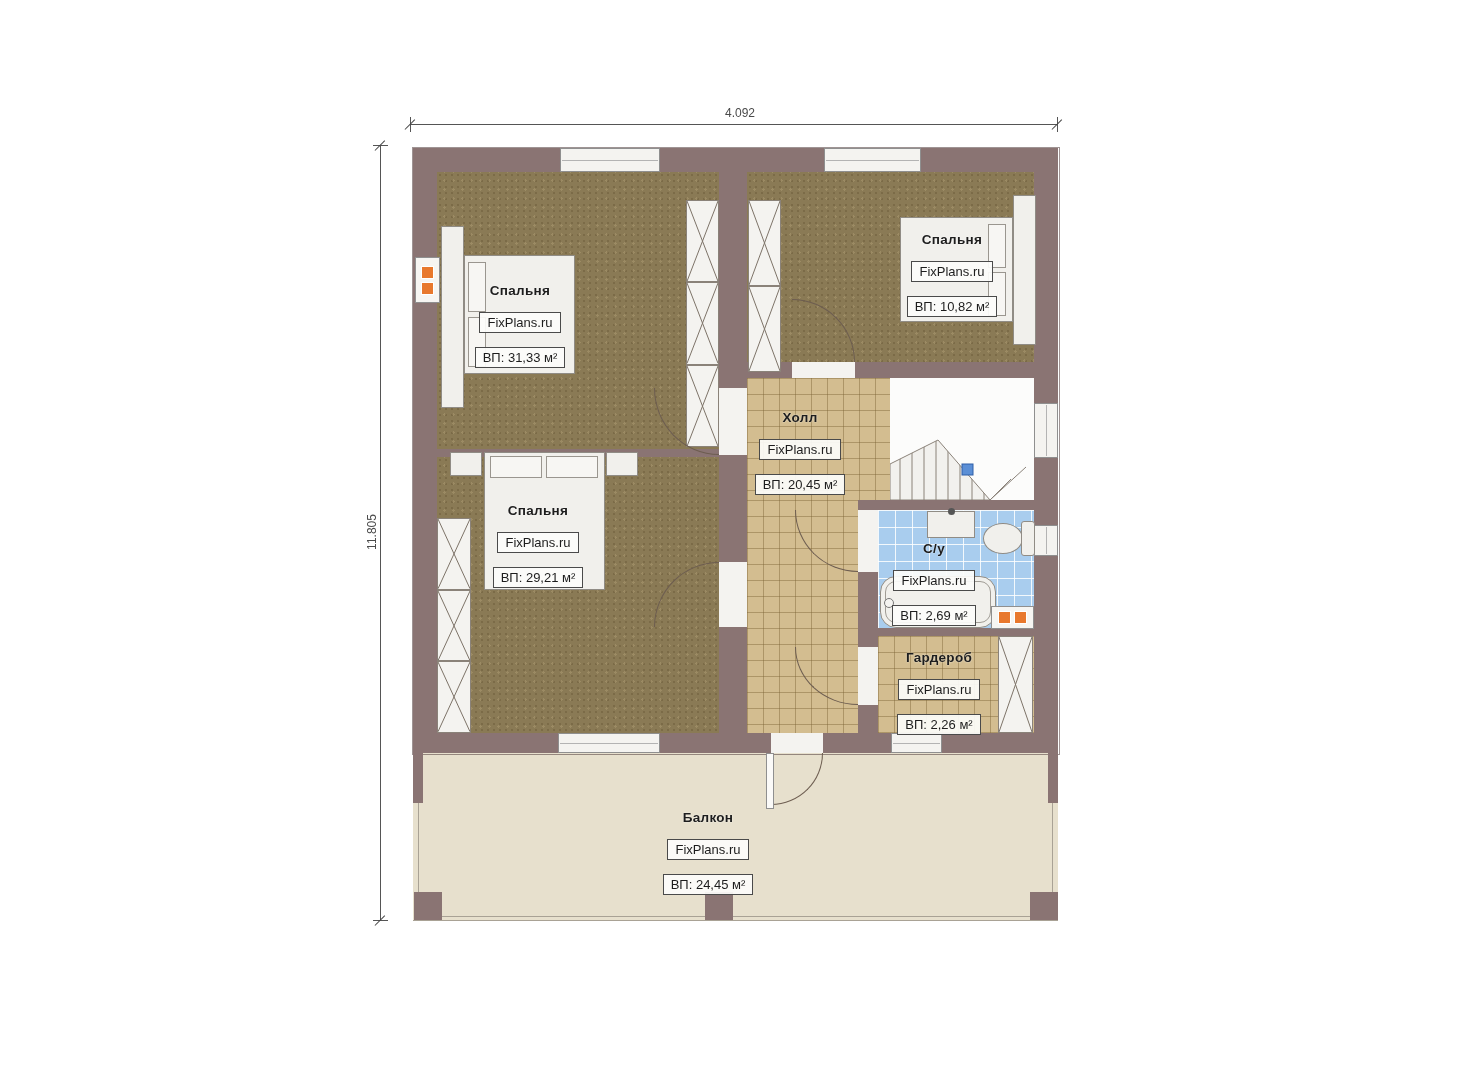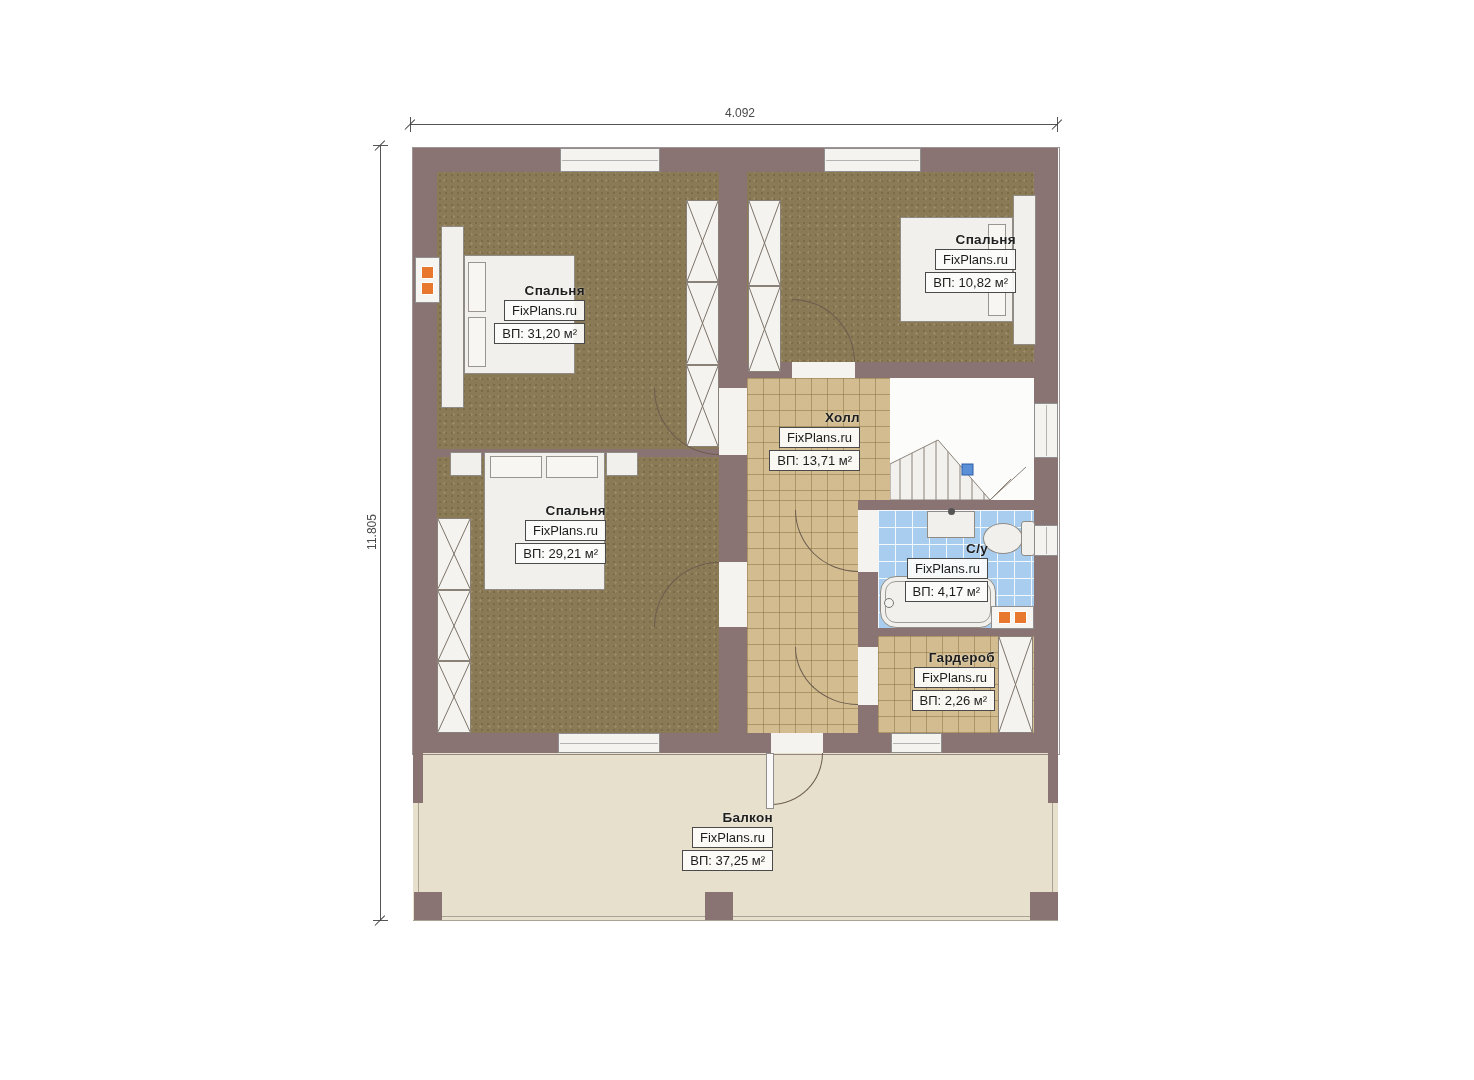--- a/index.html
+++ b/index.html
@@ -45,21 +45,21 @@
   .vent{width:13px;height:13px;background:var(--c-vent,#e8782d);border:1px solid #fff;
         box-sizing:border-box;}
   
   .arc{position:absolute;border:0 solid #6d5d50;box-sizing:border-box;z-index:6;}
   .arc.bl{border-left-width:1.4px;border-bottom-width:1.4px;border-bottom-left-radius:100%;}
   .arc.tl{border-left-width:1.4px;border-top-width:1.4px;border-top-left-radius:100%;}
   .arc.tr{border-top-width:1.4px;border-right-width:1.4px;border-top-right-radius:100%;}
   .arc.br{border-right-width:1.4px;border-bottom-width:1.4px;border-bottom-right-radius:100%;}
   .leaf{background:#fbfaf8;border:1px solid #8f8f8f;box-sizing:border-box;z-index:6;}
   
-  .rlabel{position:absolute;display:flex;flex-direction:column;align-items:flex-end;gap:2px;
+  .rlabel{position:absolute;display:flex;flex-direction:column;align-items:center;gap:14px;
           z-index:7;}
   .rname{font-weight:bold;font-size:13.5px;color:#1d1d1d;letter-spacing:.3px;white-space:nowrap;
          text-shadow:0 0 2px rgba(255,255,255,.75);}
   .rbox{border:1px solid #4a4a4a;background:rgba(252,252,250,.93);font-size:13px;color:#1d1d1d;
         padding:0 7px;line-height:19px;white-space:nowrap;}
   
   .dimline{background:#555;z-index:2;}
   .tick{position:absolute;width:14px;height:1.4px;background:#444;z-index:2;}
   .tick.d{transform:rotate(-45deg);}
   .dimtext{position:absolute;font-size:12px;color:#4a4a4a;z-index:2;text-align:center;}
@@ -236,51 +236,51 @@
         <line x1="94" y1="50" x2="94" y2="122"></line>
     </g>
     <line x1="100" y1="122" x2="121" y2="101" stroke="#8a8279" stroke-width="1"></line>
     <line x1="100" y1="122" x2="136" y2="89" stroke="#8a8279" stroke-width="1"></line>
     <rect x="72" y="86" width="11" height="11" fill="#5b8fd6" stroke="#2f5fa8"></rect>
   </svg>
 
   <div class="rlabel" style="left:455px;top:283px;width:130px;">
     <div class="rname">Спальня</div>
     <div class="rbox">FixPlans.ru</div>
-    <div class="rbox">ВП: 31,20 м²</div>
+    <div class="rbox">ВП: 31,33 м²</div>
   </div>
   <div class="rlabel" style="left:888px;top:232px;width:128px;">
     <div class="rname">Спальня</div>
     <div class="rbox">FixPlans.ru</div>
     <div class="rbox">ВП: 10,82 м²</div>
   </div>
   <div class="rlabel" style="left:470px;top:503px;width:136px;">
     <div class="rname">Спальня</div>
     <div class="rbox">FixPlans.ru</div>
     <div class="rbox">ВП: 29,21 м²</div>
   </div>
   <div class="rlabel" style="left:740px;top:410px;width:120px;">
     <div class="rname">Холл</div>
     <div class="rbox">FixPlans.ru</div>
-    <div class="rbox">ВП: 13,71 м²</div>
+    <div class="rbox">ВП: 20,45 м²</div>
   </div>
   <div class="rlabel" style="left:880px;top:541px;width:108px;">
     <div class="rname">С/у</div>
     <div class="rbox">FixPlans.ru</div>
-    <div class="rbox">ВП: 4,17 м²</div>
+    <div class="rbox">ВП: 2,69 м²</div>
   </div>
   <div class="rlabel" style="left:883px;top:650px;width:112px;">
     <div class="rname">Гардероб</div>
     <div class="rbox">FixPlans.ru</div>
     <div class="rbox">ВП: 2,26 м²</div>
   </div>
   <div class="rlabel" style="left:643px;top:810px;width:130px;">
     <div class="rname">Балкон</div>
     <div class="rbox">FixPlans.ru</div>
-    <div class="rbox">ВП: 37,25 м²</div>
+    <div class="rbox">ВП: 24,45 м²</div>
   </div>
 
   <div class="abs dimline" style="left:410px;top:124px;width:648px;height:1px;"></div>
   <div class="abs dimline" style="left:410px;top:117px;width:1px;height:15px;"></div>
   <div class="abs dimline" style="left:1057px;top:117px;width:1px;height:15px;"></div>
   <div class="tick d" style="left:403px;top:124px;"></div>
   <div class="tick d" style="left:1050px;top:124px;"></div>
   <div class="dimtext" style="left:680px;top:106px;width:120px;">4.092</div>
 
   <div class="abs dimline" style="left:380px;top:145px;width:1px;height:775px;"></div>

